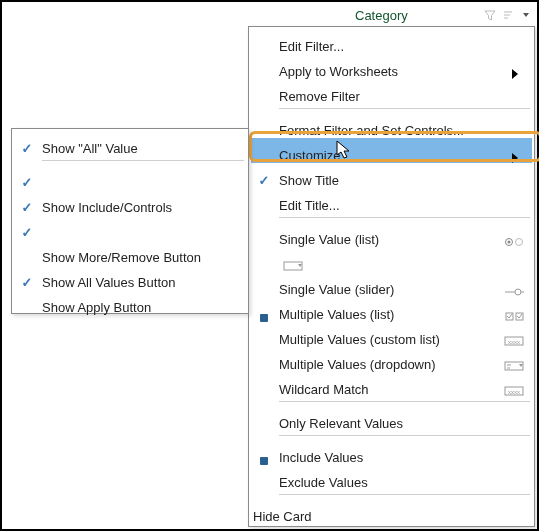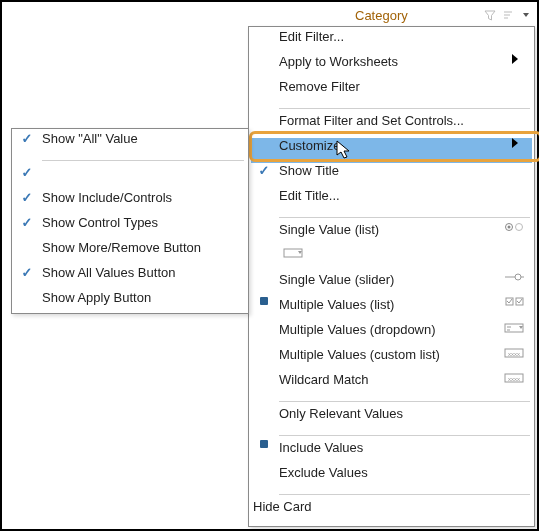--- a/index.html
+++ b/index.html
@@ -1,26 +1,26 @@
 <!DOCTYPE html>
 <html><head>
 <meta charset="utf-8">
 <style>
 html,body{margin:0;padding:0;width:539px;height:531px;font-family:Arial,Helvetica,sans-serif;font-size:13px;color:#222;background:#fff;overflow:hidden}
 .frame{position:absolute;inset:0;border:2px solid #000;box-sizing:border-box;background:#fff}
 .header{position:absolute;top:2px;left:345px;right:2px;height:22px;border-bottom:1px solid #b0b0b0;background:#fff;display:flex;align-items:center}
-.header-text{padding-left:8px;color:#a16207}
+.header-text{padding-left:8px;color:#14532d}
 .header-right{margin-left:auto;display:flex;align-items:center;gap:0}
 .header-icon{width:18px;height:18px;display:flex;align-items:center;justify-content:center;color:#999}
 .menu{position:absolute;background:#fff;border:1px solid #8a8a8a;box-shadow:2px 2px 4px rgba(0,0,0,.15)}
 .main-menu{top:24px;left:246px;right:2px;bottom:2px}
 .sub-menu{top:126px;left:9px;width:236px;height:184px}
 .menu-inner{padding:2px 2px}
 .gutter{width:26px;flex:0 0 26px;display:flex;align-items:center;justify-content:center}
-.item{display:flex;align-items:flex-start;height:25px;position:relative}
+.item{display:flex;align-items:flex-end;height:25px;position:relative}
 .item .label{padding-left:2px;white-space:nowrap;flex:1}
 .item .right-icon{width:34px;flex:0 0 34px;display:flex;align-items:center;justify-content:center}
 .sep{height:1px;background:#cfcfcf;margin:4px 2px 4px 28px}
 .highlight{background:#7db7e8}
 .highlight-box{position:absolute;border:3px solid #e8a33d;border-radius:6px;pointer-events:none}
 .check{color:#3a78b5;font-weight:bold}
 .bullet{width:8px;height:8px;background:#2a5f8f;border-radius:1px}
 .tri{width:0;height:0;border-top:5px solid transparent;border-bottom:5px solid transparent;border-left:6px solid #000}
 .cursor{position:absolute;top:138px;left:334px;pointer-events:none;z-index:50}
 </style>
@@ -133,41 +133,41 @@
         <svg width="22" height="10">
               <rect x="2" y="1" width="7" height="7" fill="none" stroke="#999"></rect>
               <path d="M3 4l2 2 3-4" fill="none" stroke="#999"></path>
               <rect x="12" y="1" width="7" height="7" fill="none" stroke="#999"></rect>
               <path d="M13 4l2 2 3-4" fill="none" stroke="#999"></path>
             </svg>
       </span>
     </div>
     <div class="item">
       <span class="gutter"></span>
+          <span class="label">Multiple Values (custom list)</span>
+      <span class="right-icon">
+        <svg width="22" height="12">
+              <rect x="1" y="2" width="18" height="8" fill="none" stroke="#999"></rect>
+              <text x="4" y="9" font-size="6" fill="#999">xxxx</text>
+            </svg>
+      </span>
+    </div>
+    <div class="item">
+      <span class="gutter"></span>
           <span class="label">Multiple Values (dropdown)</span>
       <span class="right-icon">
         <svg width="22" height="12">
               <rect x="1" y="2" width="18" height="8" fill="none" stroke="#999"></rect>
               <path d="M3 5h4M3 8h3" stroke="#999"></path>
               <path d="M15 4l2 3 2-3z" fill="#999"></path>
             </svg>
       </span>
     </div>
     <div class="item">
       <span class="gutter"></span>
-          <span class="label">Multiple Values (custom list)</span>
-      <span class="right-icon">
-        <svg width="22" height="12">
-              <rect x="1" y="2" width="18" height="8" fill="none" stroke="#999"></rect>
-              <text x="4" y="9" font-size="6" fill="#999">xxxx</text>
-            </svg>
-      </span>
-    </div>
-    <div class="item">
-      <span class="gutter"></span>
           <span class="label">Wildcard Match</span>
       <span class="right-icon">
         <svg width="22" height="12">
               <rect x="1" y="2" width="18" height="8" fill="none" stroke="#999"></rect>
               <text x="4" y="9" font-size="6" fill="#999">xxxx</text>
             </svg>
       </span>
     </div>
 
     <div class="sep"></div>
@@ -219,21 +219,20 @@
     <div class="item">
       <span class="gutter">
             <span class="check">✓</span>
           </span>
       <span class="label">Show Include/Controls</span>
     </div>
     <div class="item">
       <span class="gutter">
             <span class="check">✓</span>
           </span>
-      <span class="label">Show Control Types</span>
     </div>
     <div class="item">
       <span class="gutter"></span>
       <span class="label">Show More/Remove Button</span>
     </div>
     <div class="item">
       <span class="gutter">
             <span class="check">✓</span>
           </span>
       <span class="label">Show All Values Button</span>

